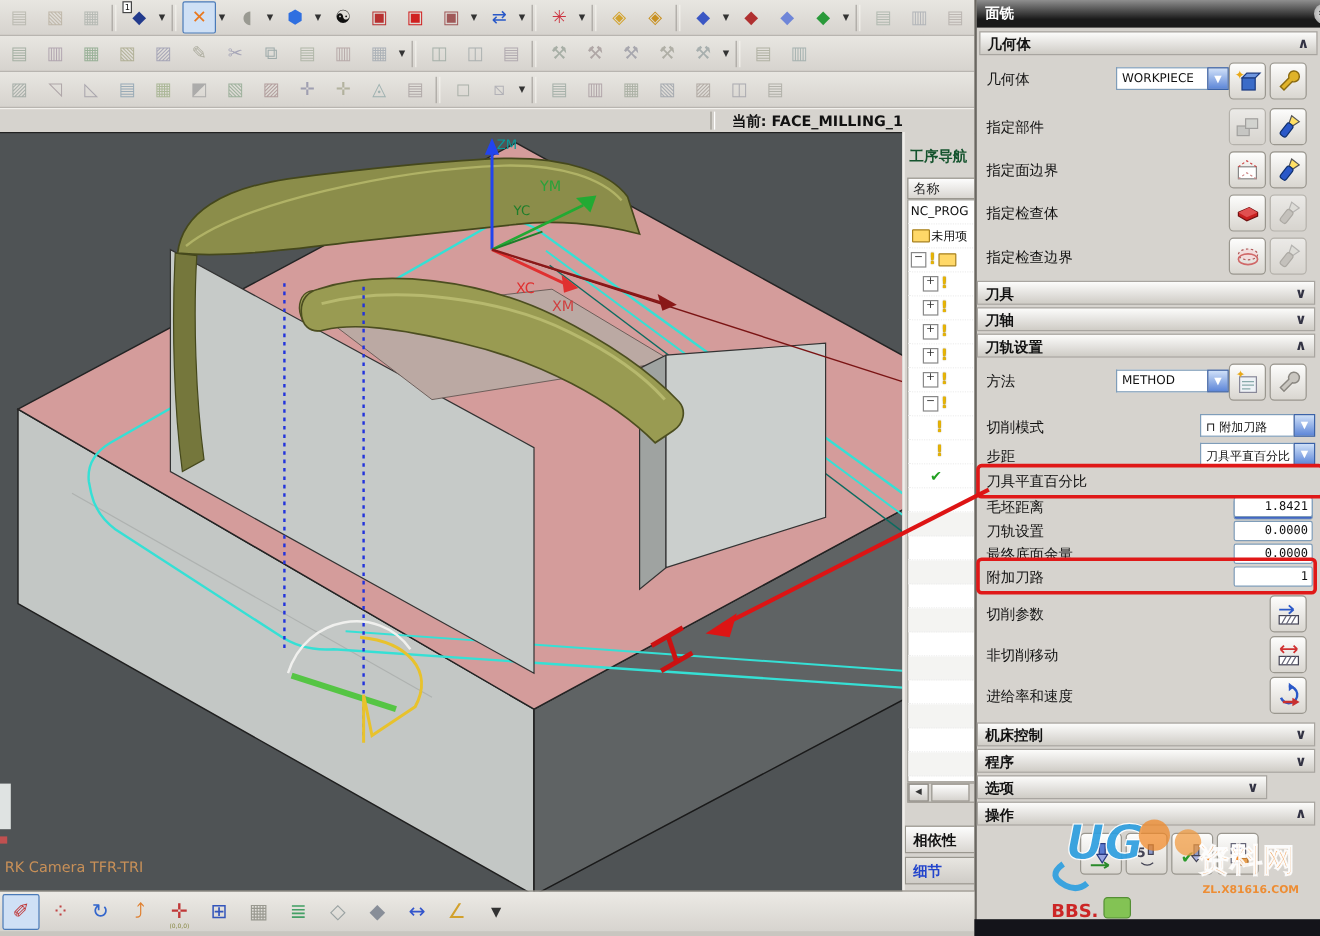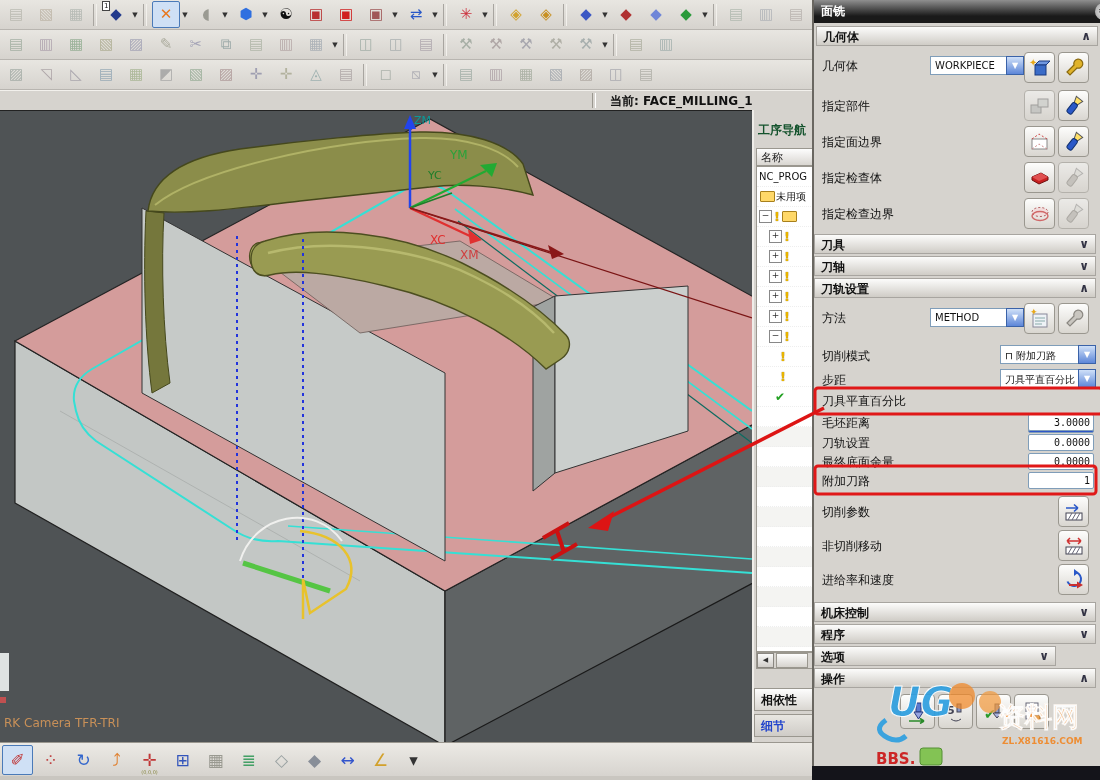--- a/index.html
+++ b/index.html
@@ -585,21 +585,21 @@
       <div class="cdd">▼</div>
     </div>
     <div class="dlbl" style="left: 822px; top: 372px; position: absolute;">步距</div>
     <div class="combo" style="left: 1000px; top: 369px; position: absolute;">
       <div class="val" style="width: 78px;">刀具平直百分比</div>
       <div class="cdd">▼</div>
     </div>
     <div class="dlbl" style="left: 822px; top: 393px; position: absolute;">刀具平直百分比</div>
     <div class="numfield selv" style="left: 1028px; top: 416px; position: absolute;">10.0000</div>
     <div class="dlbl" style="left: 822px; top: 415px; position: absolute;">毛坯距离</div>
-    <div class="numfield" style="left: 1028px; top: 414px; position: absolute;">3.0000</div>
+    <div class="numfield" style="left: 1028px; top: 414px; position: absolute;">1.8421</div>
     <div class="dlbl" style="left: 822px; top: 435px; position: absolute;">刀轨设置</div>
     <div class="numfield" style="left: 1028px; top: 434px; position: absolute;">0.0000</div>
     <div class="dlbl" style="left: 822px; top: 454px; position: absolute;">最终底面余量</div>
     <div class="numfield" style="left: 1028px; top: 453px; position: absolute;">0.0000</div>
     <div class="dlbl" style="left: 822px; top: 473px; position: absolute;">附加刀路</div>
     <div class="numfield" style="left: 1028px; top: 472px; position: absolute;">1</div>
     <div class="dlbl" style="left: 822px; top: 504px; position: absolute;">切削参数</div>
     <div class="ibtn" style="left: 1058px; top: 496px; position: absolute;">
       <svg width="24" height="24" viewBox="0 0 24 24">
         <path d="M4 8 h12 M16 8 l-4 -3.5 M16 8 l-4 3.5" stroke="#2a58c8" stroke-width="1.6" fill="none"></path>

